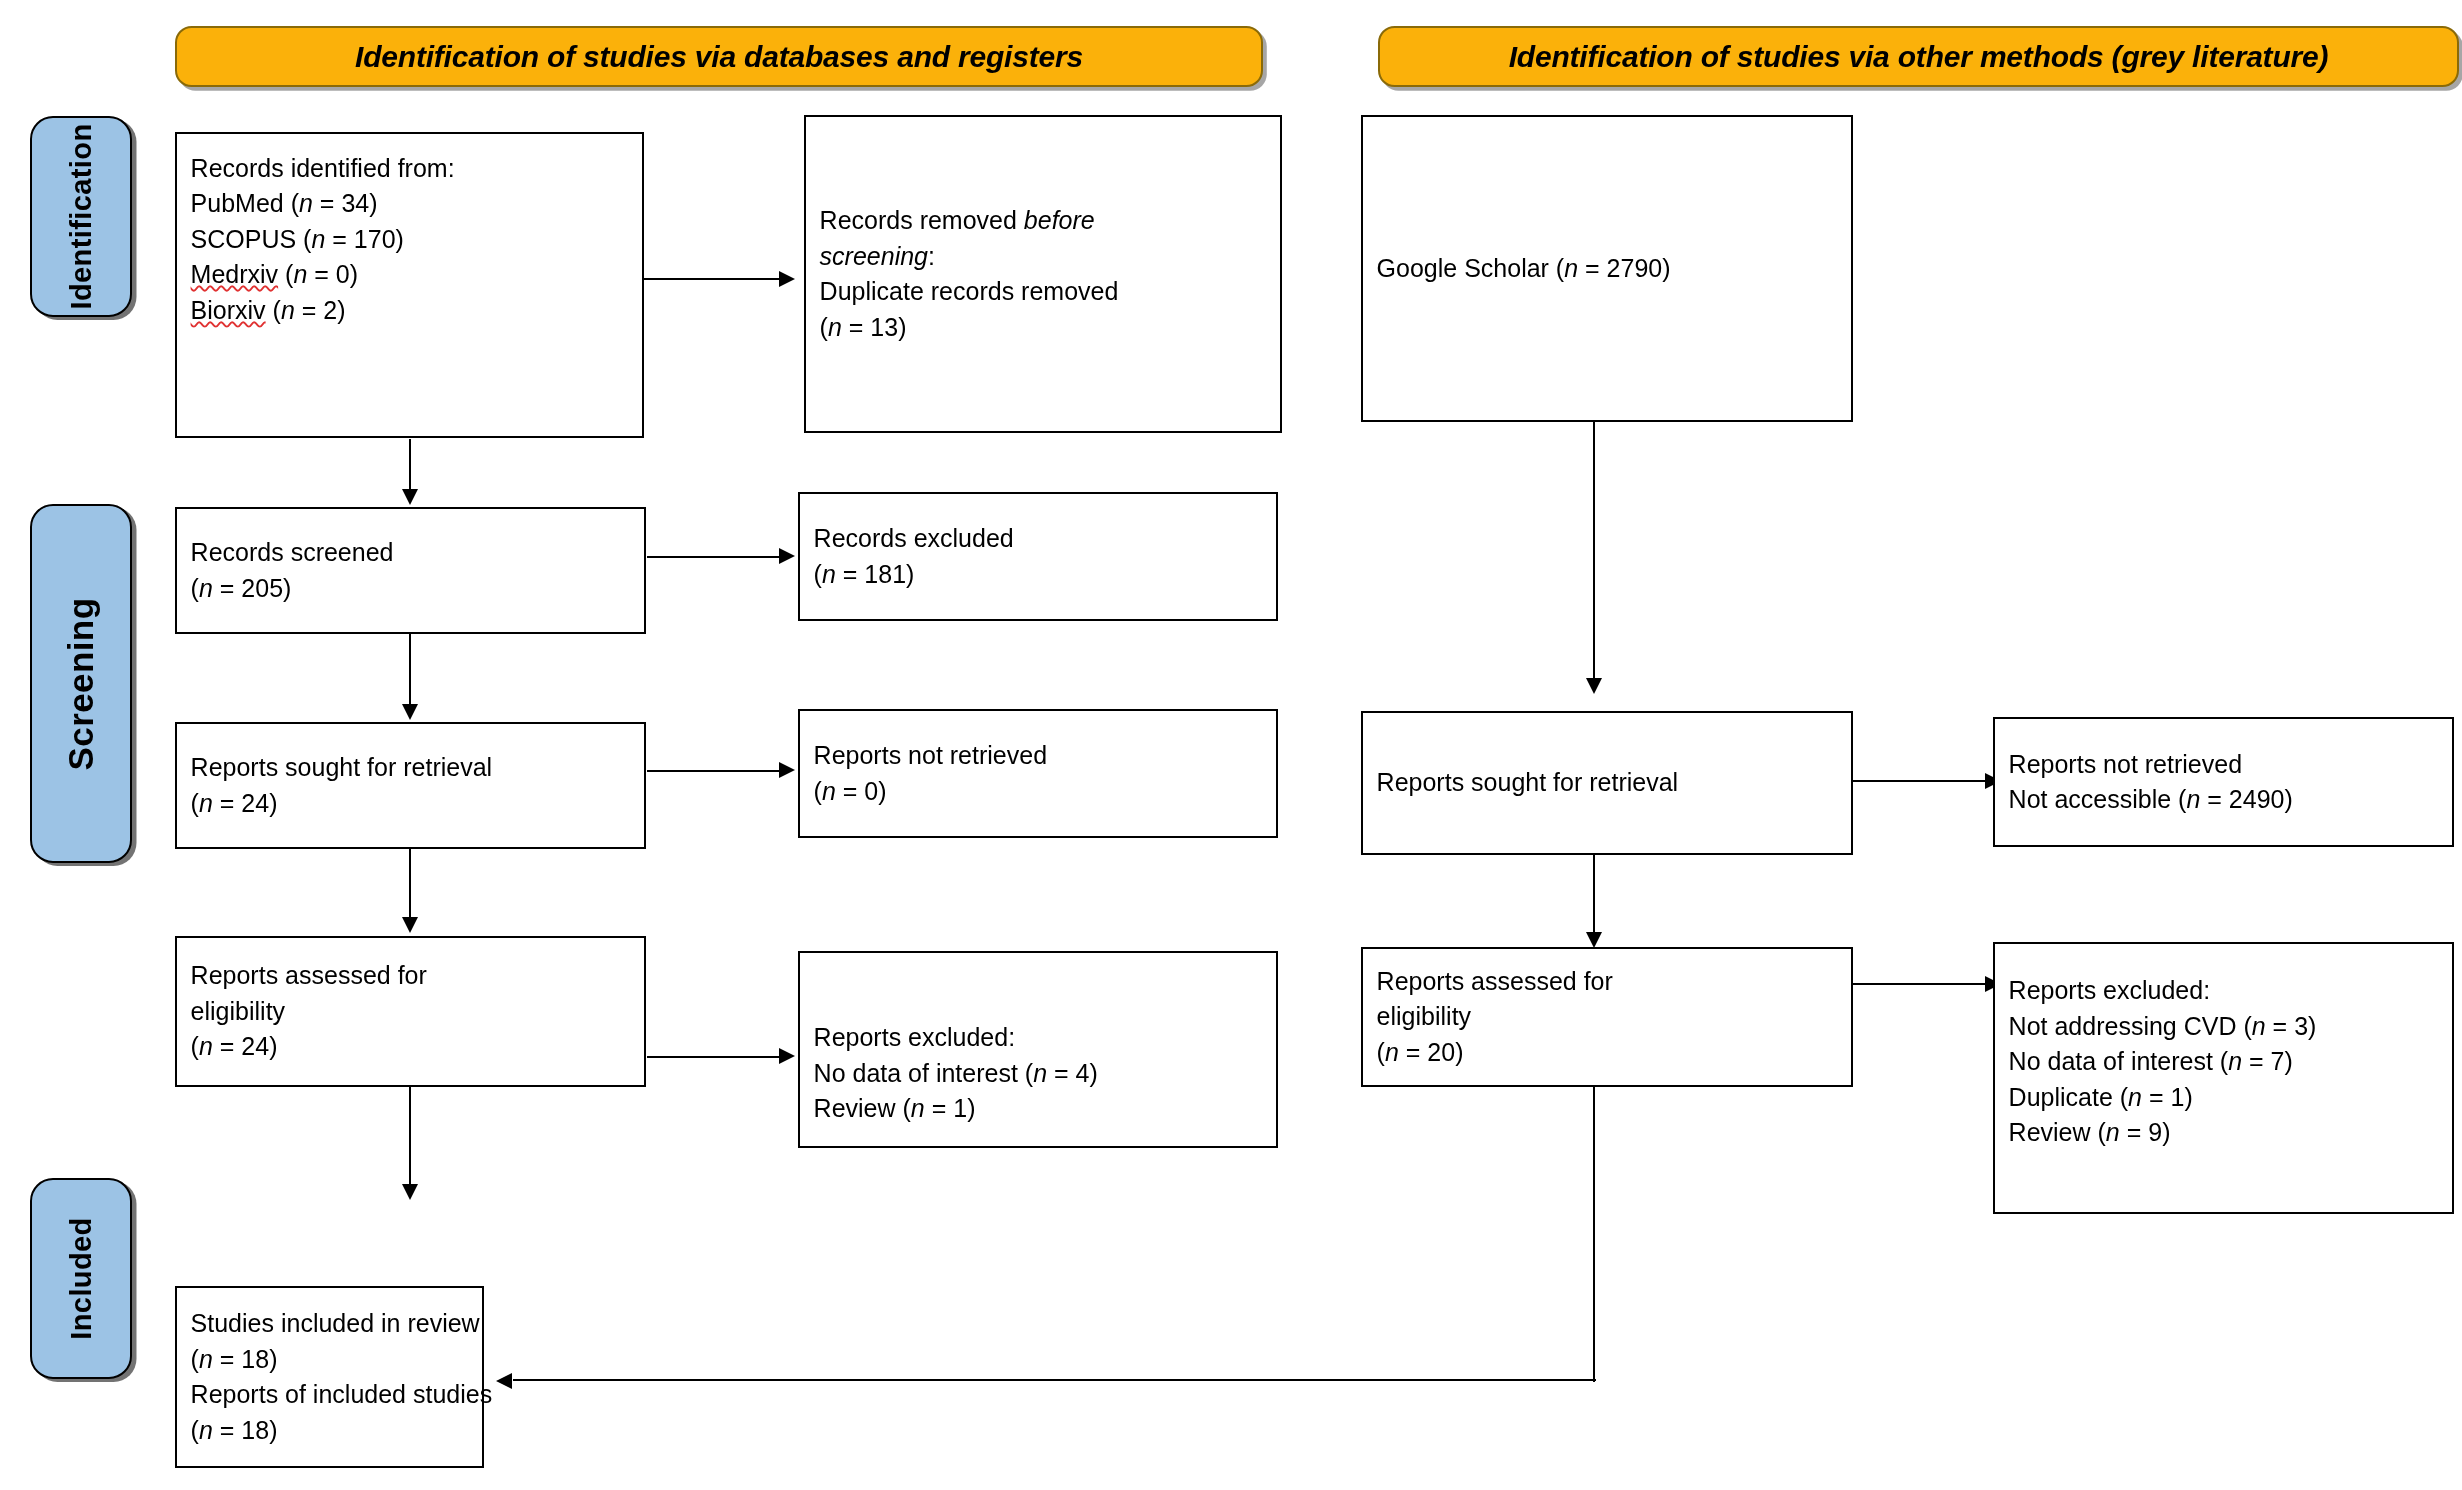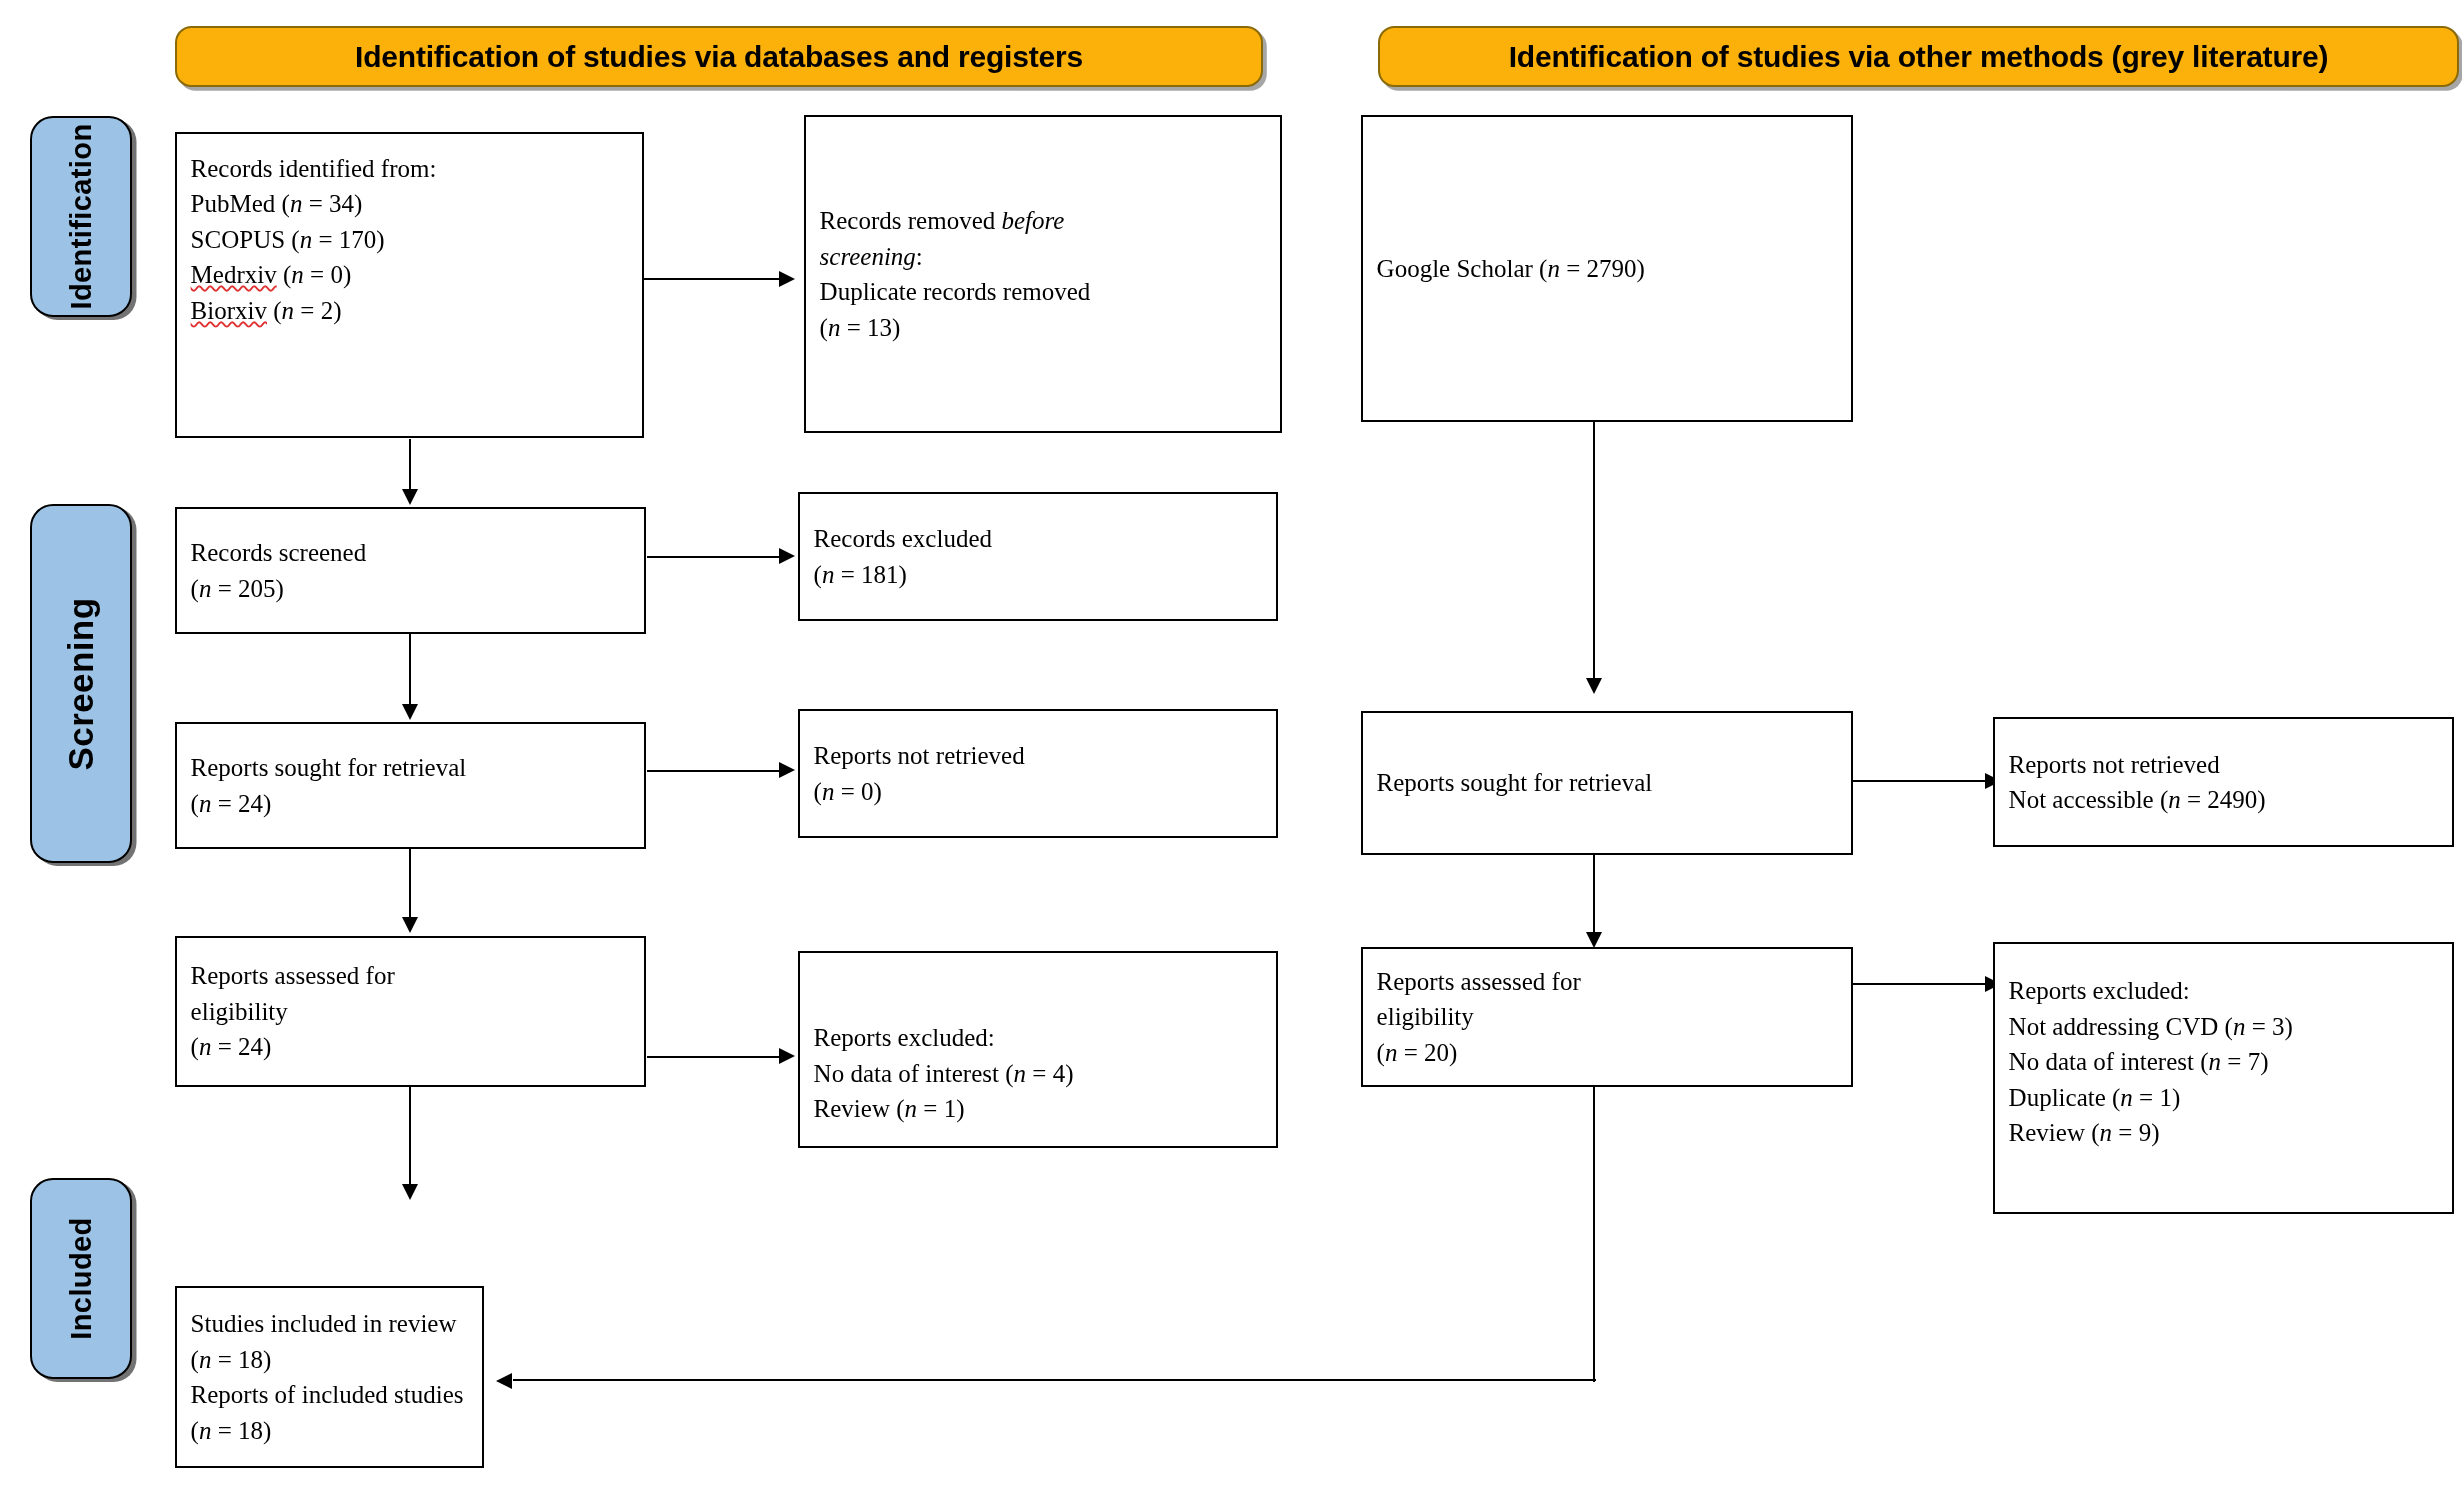--- a/index.html
+++ b/index.html
@@ -12,20 +12,21 @@
     position:absolute;
     background:#FBB10A;
     border:2.3px solid #8a6a08;
     border-radius:16.6px;
     box-shadow:3.8px 3.8px 0 rgba(0,0,0,0.35);
     display:flex;align-items:center;justify-content:center;
     font-weight:bold;
     color:#000;
     letter-spacing:-0.2px;
     text-align:center;
+    font-style:italic;
   }
 
   
   .stagebar{
     position:absolute;
     background:#9CC3E5;
     border:2.3px solid #000;
     border-radius:23px;
     box-shadow:4.5px 3px 0 rgba(0,0,0,0.55);
     display:flex;align-items:center;justify-content:center;
@@ -45,21 +46,21 @@
     border:2.3px solid #000;
     box-sizing:border-box;
     padding:10.6px 13.6px;
     display:flex;
     flex-direction:column;
     justify-content:center;
     color:#000;
     line-height:1.42;
   }
   .box.topalign{justify-content:flex-start;}
-  .box .ln{white-space:nowrap;font-family:Liberation Serif, serif;}
+  .box .ln{white-space:nowrap;}
   .ital{font-style:italic;}
   .nvar{font-style:italic;}
   .sq{ text-decoration: underline; text-decoration-style: wavy; text-decoration-color:#e03131; text-decoration-thickness:1.5px; text-underline-offset:2.3px;}
 
   
   .vline{position:absolute;background:#000;width:2.3px;}
   .hline{position:absolute;background:#000;height:2.3px;}
   .arrowdown{
     position:absolute;width:0;height:0;
     border-left:8.3px solid transparent;

